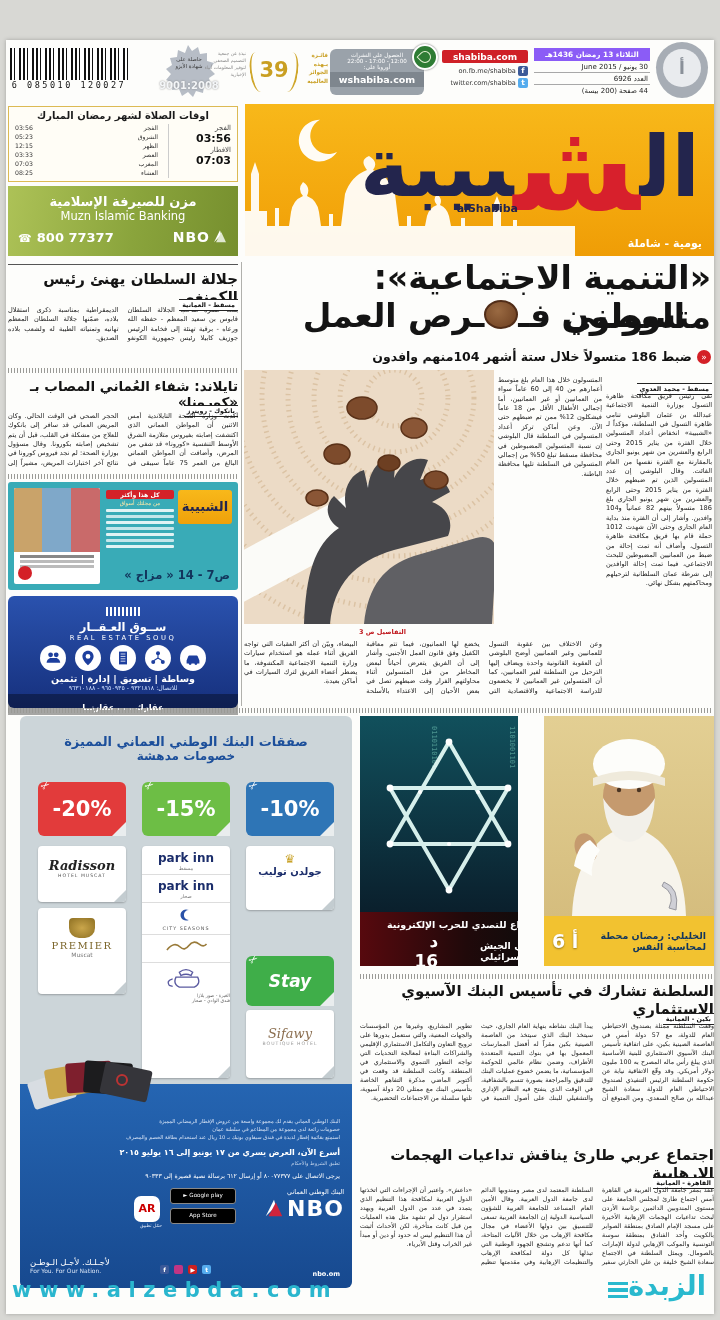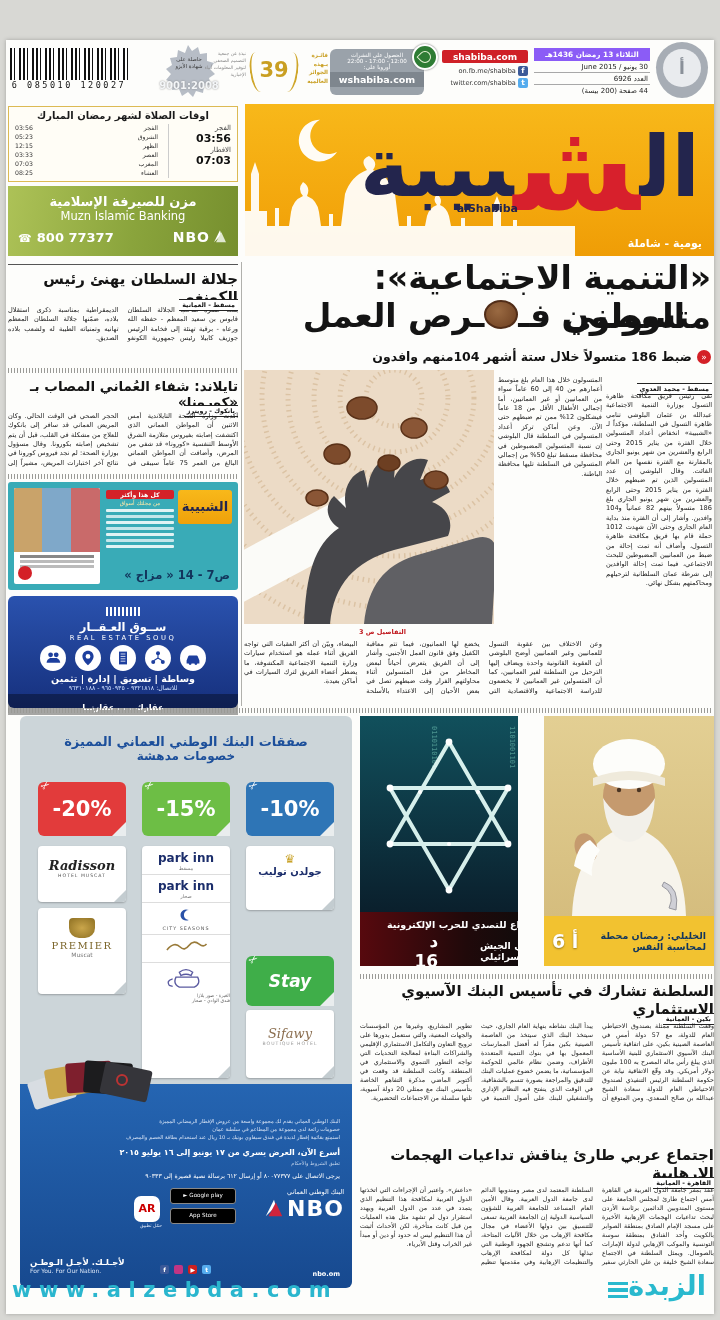--- a/index.html
+++ b/index.html
@@ -417,21 +417,21 @@
       <div class="ab" style="left:150px;top:104px;">
         <div class="badge-dark">► Google play</div>
         <div class="badge-dark" style="margin-top:4px;">App Store</div>
       </div>
       <div class="ab" style="left:112px;top:104px;width:30px;text-align:center;margin-top:8px;">
         <div style="width:26px;height:26px;background:#fff;border-radius:7px;color:#c00;font-size:11px;font-weight:900;line-height:26px;margin:0 auto;">AR</div>
         <div class="ar" style="font-size:4.6px;color:#d7e3f5;margin-top:1px;">حمّل تطبيق</div>
       </div>
 
       <div class="ab" style="left:10px;bottom:14px;">
-        <div class="ar" style="font-size:8.5px;font-weight:700;text-align:left;">لأجـلـك. لأجـل الـوطـن</div>
+        <div class="ar" style="font-size:8.5px;font-weight:400;text-align:left;">لأجـلـك. لأجـل الـوطـن</div>
         <div style="font-size:6px;color:#d7e3f5;">For You. For Our Nation.</div>
       </div>
       <div class="ab" style="left:140px;bottom:10px;">
         <span class="sq" style="background:#3b5998;width:9px;height:9px;line-height:9px;font-size:6px;">f</span>
         <span class="sq" style="background:#c13584;width:9px;height:9px;"></span>
         <span class="sq" style="background:#cd201f;width:9px;height:9px;line-height:9px;font-size:6px;">▶</span>
         <span class="sq" style="background:#55acee;width:9px;height:9px;line-height:9px;font-size:6px;">t</span>
       </div>
       <div class="ab" style="right:12px;bottom:10px;font-size:6.5px;font-weight:bold;">nbo.om</div>
     </div>

